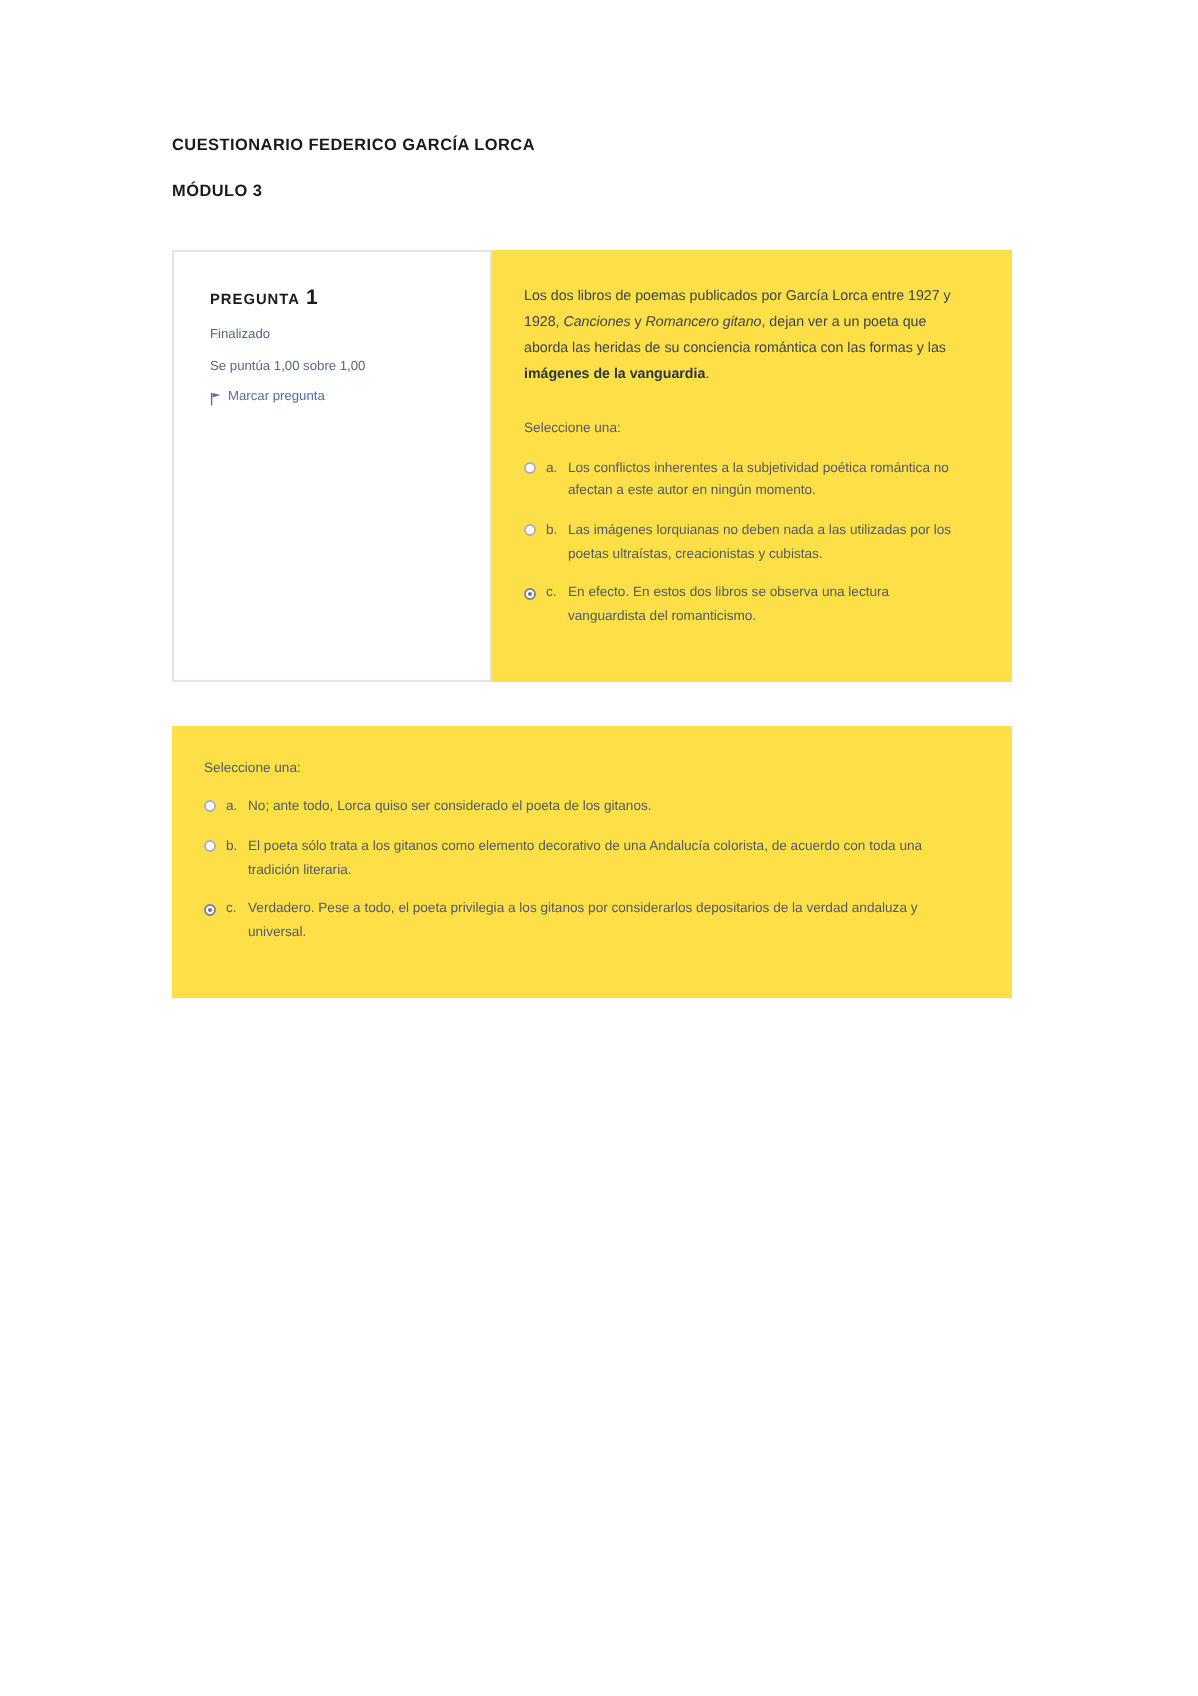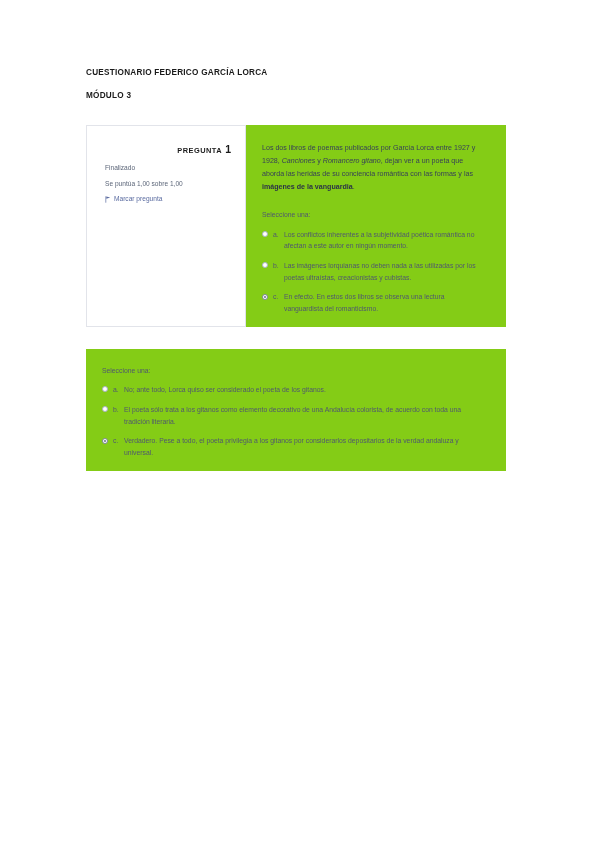--- a/index.html
+++ b/index.html
@@ -71,21 +71,20 @@
   }
 
   .q-label {
     font-size: 7.4px;
     font-weight: bold;
     letter-spacing: 0.5px;
     color: #1b1b1b;
     margin-bottom: 9px;
     line-height: 1;
     white-space: nowrap;
-    text-align: right;
   }
   .q-label .q-num {
     font-size: 10.5px;
     font-weight: bold;
     letter-spacing: 0;
     margin-left: 3px;
   }
 
   .q-meta {
     font-size: 6.6px;
@@ -108,23 +107,23 @@
     display: inline-block;
     width: 6px;
     height: 7px;
     position: relative;
     flex: 0 0 6px;
   }
   .flag-icon svg { display: block; }
 
   .q-body {
     flex: 1 1 auto;
-    background: #84cc16;
+    background: #fde047;
     box-sizing: border-box;
-    padding: 17px 22px 4px 16px;
+    padding: 17px 22px 18px 16px;
   }
 
   .q-text {
     font-size: 7.1px;
     line-height: 1.85;
     color: #384257;
     margin: 0 0 16px 0;
   }
   .q-text em { font-style: italic; }
   .q-text strong { font-weight: bold; color: #2b3347; }

